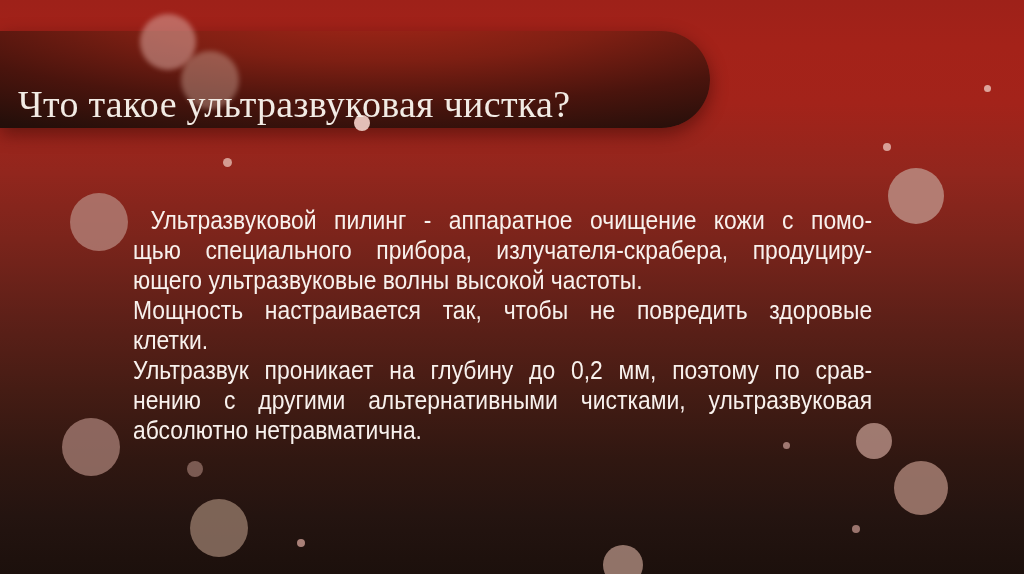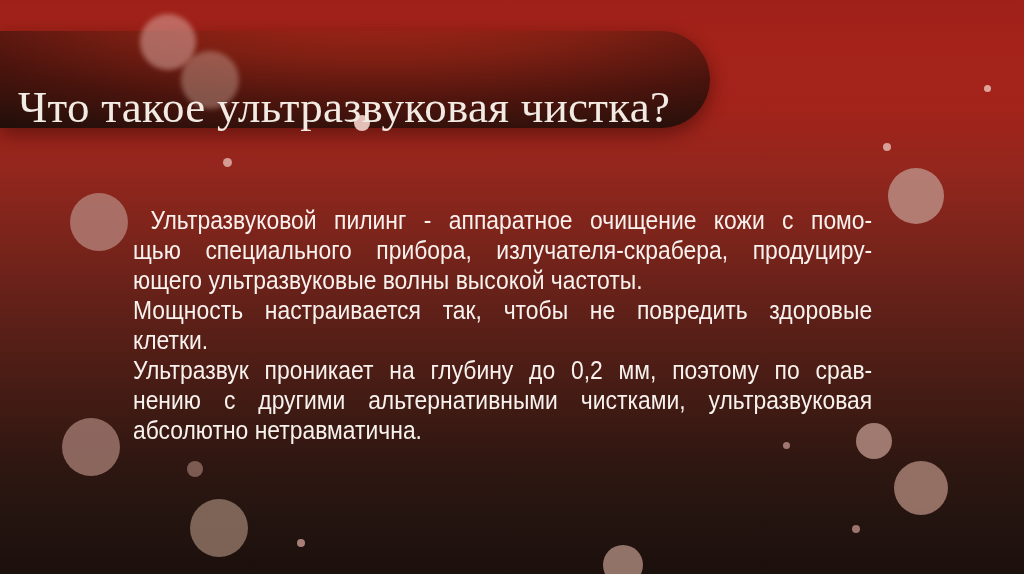--- a/index.html
+++ b/index.html
@@ -26,21 +26,21 @@
     box-shadow: 0 6px 18px rgba(30, 4, 2, 0.45);
   }
   .title-bar h1 {
     position: absolute;
     left: 18px;
     top: 54px;
     margin: 0;
     z-index: 3;
     font-family: "Liberation Serif", serif;
     font-weight: 400;
-    font-size: 45px;
+    font-size: 38px;
     line-height: 1;
     letter-spacing: 0.3px;
     color: #f2ebe4;
     white-space: nowrap;
   }
   .decor-layer {
     position: absolute;
     inset: 0;
     z-index: 2;
     pointer-events: none;

